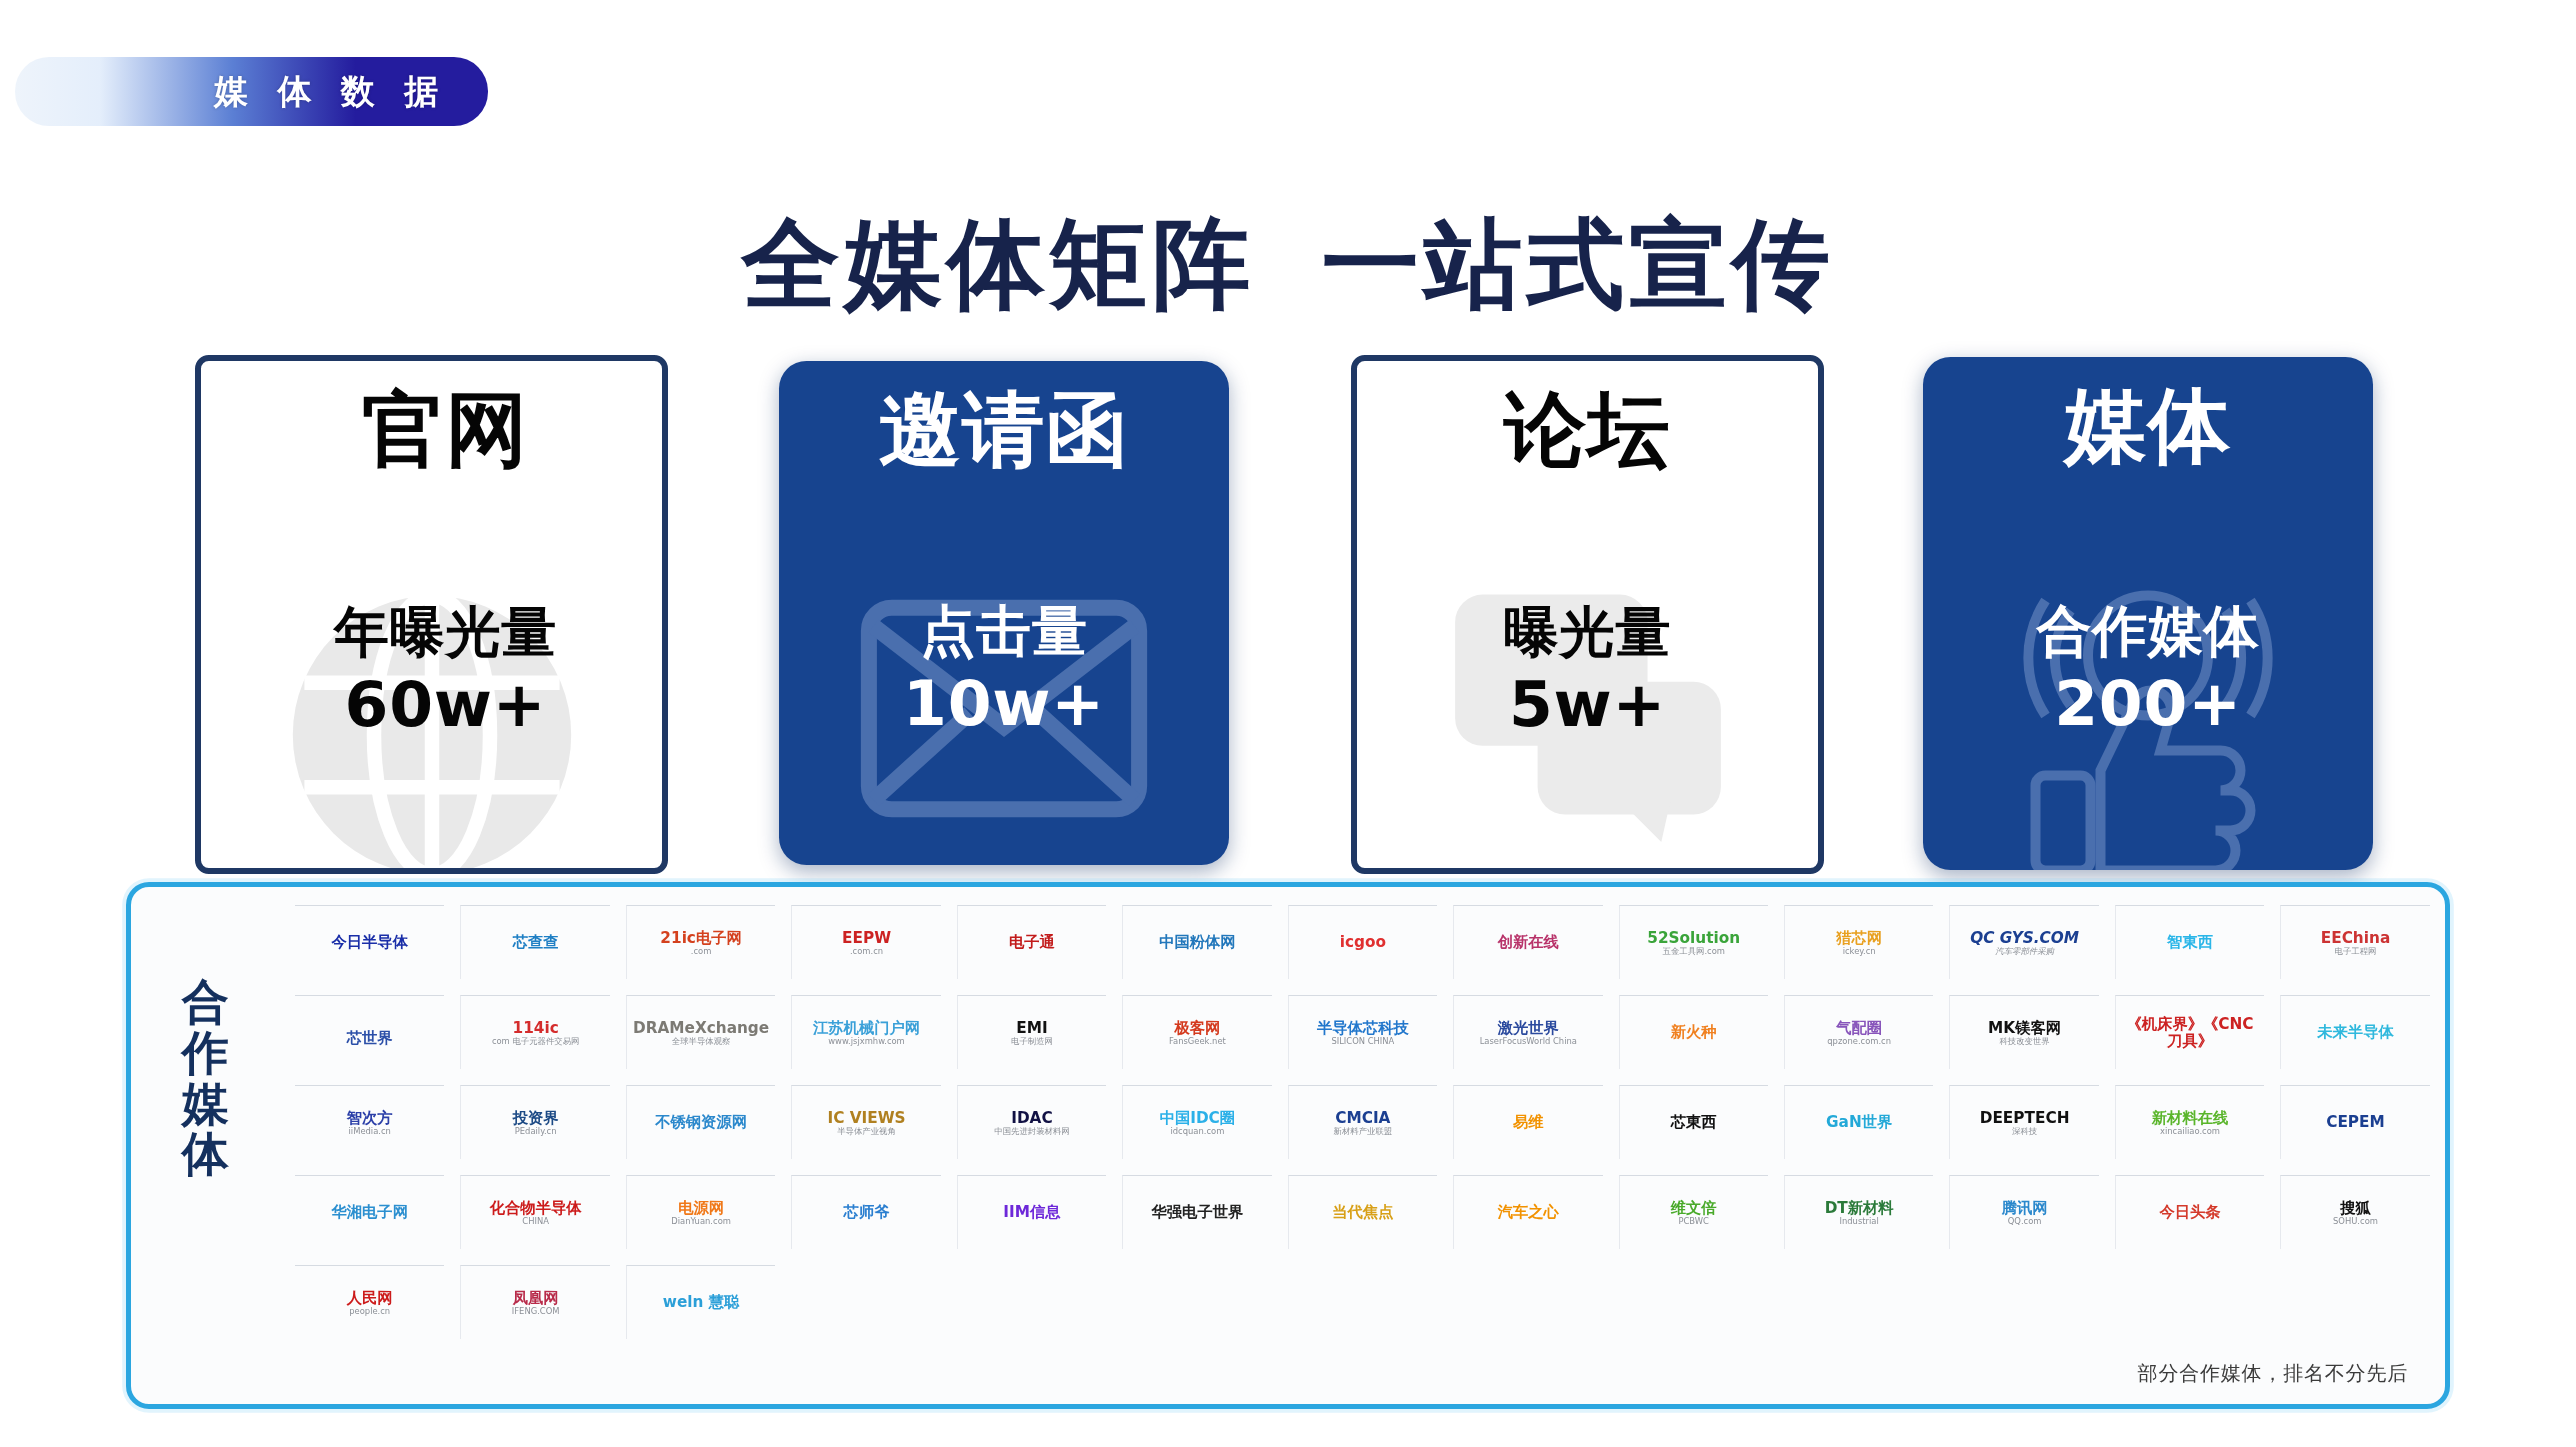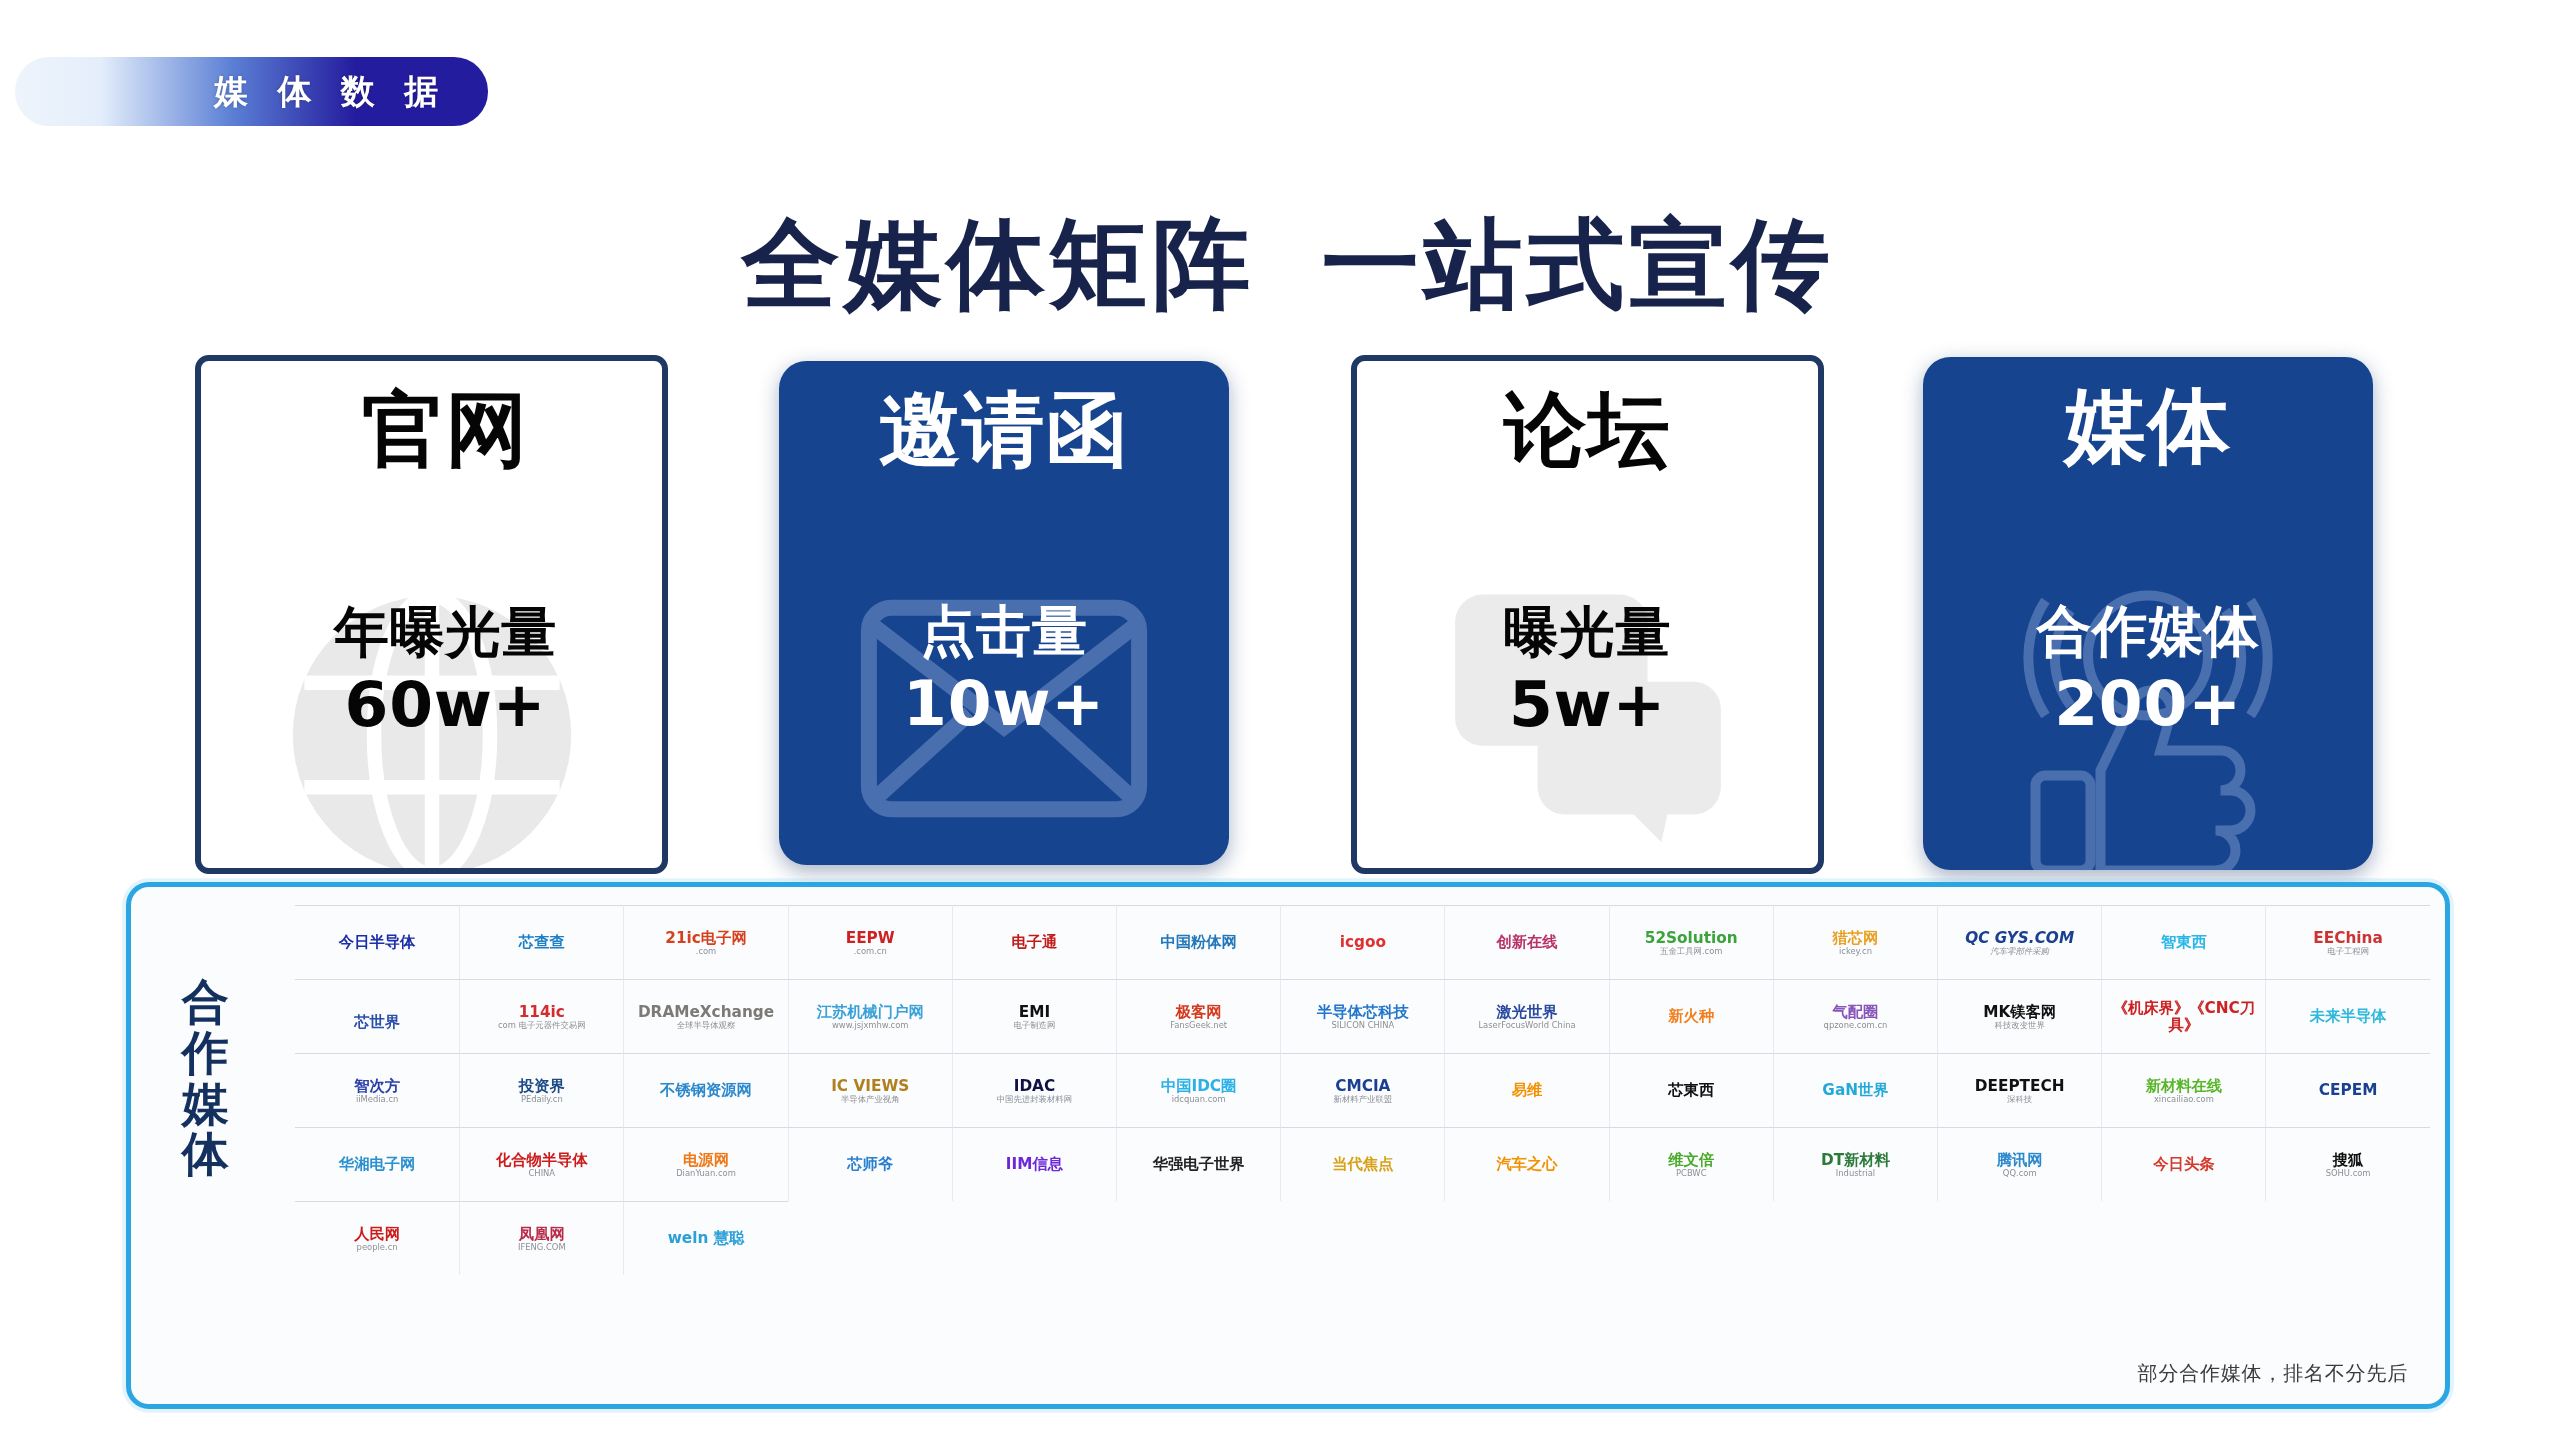--- a/index.html
+++ b/index.html
@@ -105,21 +105,21 @@
   .panel-label{
     position:absolute;left:29px;top:90px;width:92px;
     font-size:47px;font-weight:bold;color:#14305e;line-height:1.08;
     letter-spacing:1.5px;text-align:center;
     font-family:"DejaVu Sans","Liberation Sans",sans-serif;
   }
   .grid{
     position:absolute;left:164px;top:18.3px;right:15.3px;
     display:grid;grid-template-columns:repeat(13,1fr);
     grid-auto-rows:74px;
-    column-gap:0;row-gap:0;
+    column-gap:0;row-gap:0;gap:16px;
   }
   .cell{
     border-top:1.5px solid #d6dbe2;
     border-left:0.8px solid #e6e9ee;
     display:flex;align-items:center;justify-content:center;
     padding:1.5px 3.1px;box-sizing:border-box;overflow:hidden;
   }
   .cell:nth-child(13n+1){border-left:none;}
   .cell.blank{border-top-color:transparent;border-left-color:transparent;}
   .logo-txt{

